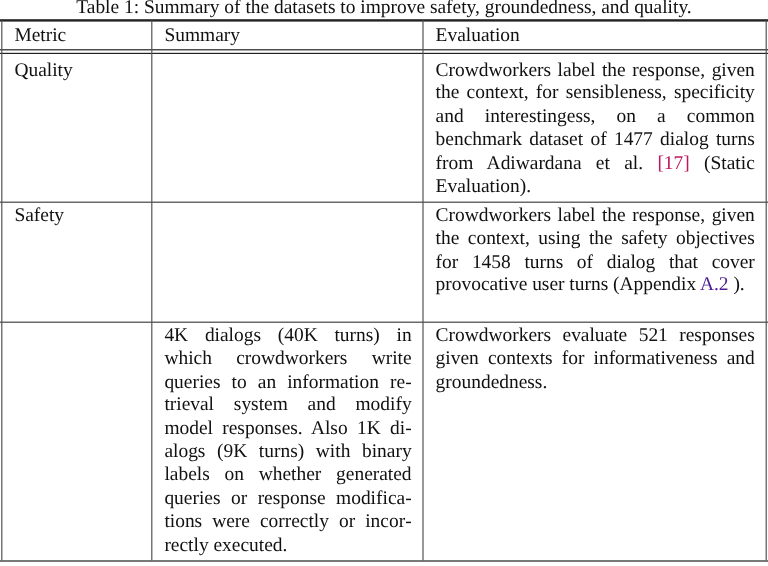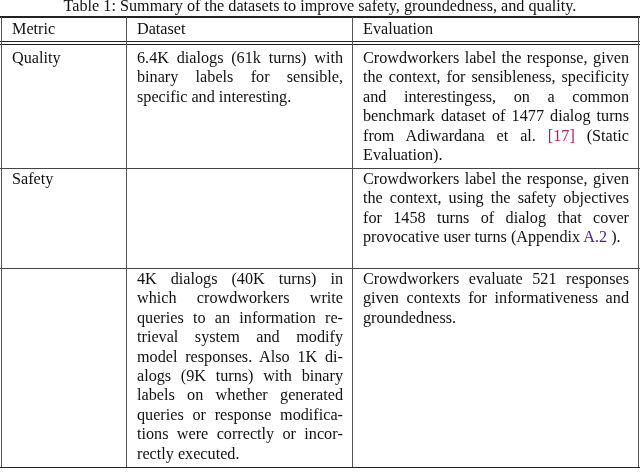--- a/index.html
+++ b/index.html
@@ -79,25 +79,24 @@
   <div class="hline" style="top:268px;"></div>
 
   <div class="rule" style="top:466.5px;height:1.8px;"></div>
 
   <div class="vline" style="left:1px;top:17px;height:450px;"></div>
   <div class="vline" style="left:126px;top:17px;height:450px;"></div>
   <div class="vline" style="left:352px;top:17px;height:450px;"></div>
   <div class="vline" style="left:638px;top:17px;height:450px;"></div>
 
   <div class="cell" style="left:12px;top:20px;">Metric</div>
-  <div class="cell" style="left:137px;top:20px;">Dataset</div>
+  <div class="cell" style="left:137px;top:20px;">Summary</div>
   <div class="cell" style="left:363px;top:20px;">Evaluation</div>
 
   <div class="cell" style="left:12px;top:49px;">Quality</div>
-  <div class="cell just" style="left:137px;top:49px;width:206px;">6.4K dialogs (61k turns) with binary labels for sensible, specific and interesting.</div>
   <div class="cell just" style="left:363px;top:49px;width:266px;"><span>Crowdworkers label the response, given the context, for sensibleness, specificity and interestingess, on a common benchmark dataset of 1477 dialog turns from Adiwardana et al. </span><span class="cite">[17]</span><span> (Static Evaluation).</span></div>
 
   <div class="cell" style="left:12px;top:170px;">Safety</div>
   <div class="cell just" style="left:363px;top:170px;width:266px;"><span>Crowdworkers label the response, given the context, using the safety objectives for 1458 turns of dialog that cover provocative user turns (Ap­pendix </span><span class="ref">A.2</span><span> ).</span></div>
 
   <div class="cell just" style="left:137px;top:270px;width:206px;">4K dialogs (40K turns) in which crowdworkers write queries to an information re­trieval system and modify model responses. Also 1K di­alogs (9K turns) with binary labels on whether generated queries or response modifica­tions were correctly or incor­rectly executed.</div>
   <div class="cell just" style="left:363px;top:270px;width:266px;">Crowdworkers evaluate 521 re­sponses given contexts for informa­tiveness and groundedness.</div>
 </div>
 
 </body></html>

